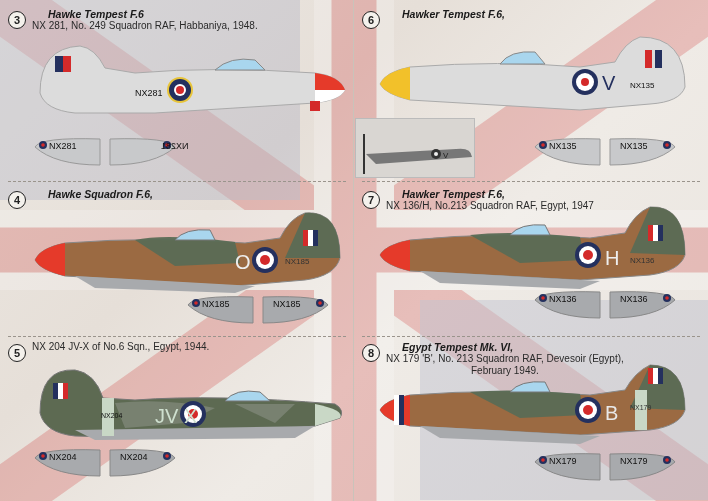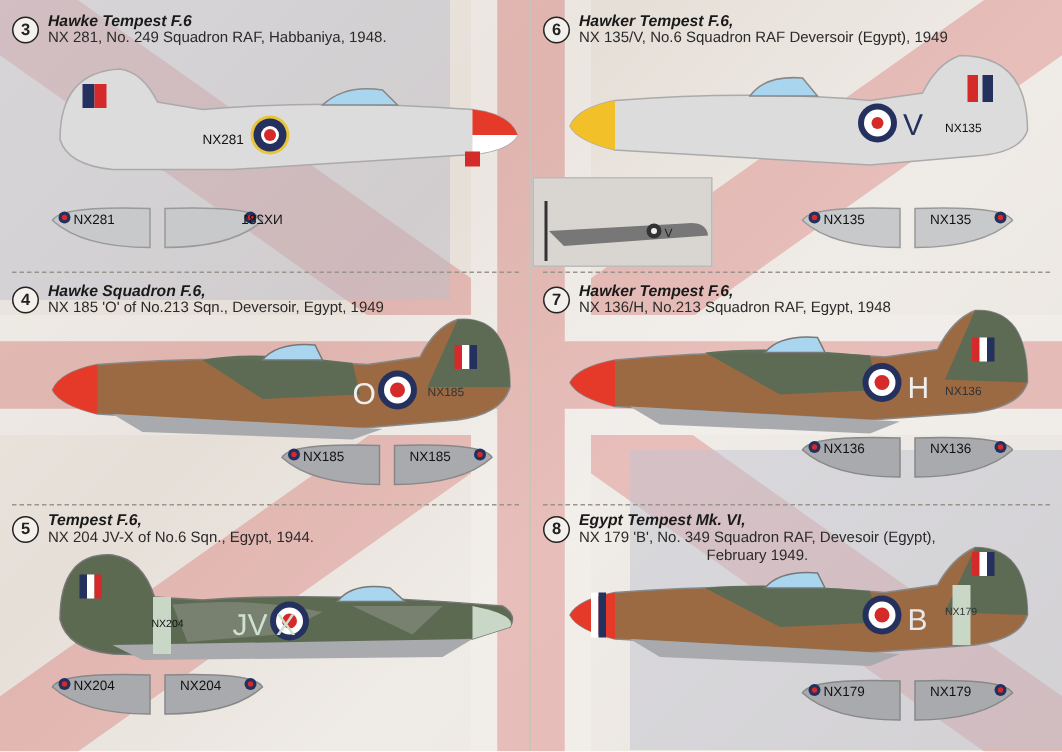--- a/index.html
+++ b/index.html
@@ -5,21 +5,21 @@
   html,body{margin:0;padding:0;}
   body{width:708px;height:501px;overflow:hidden;font-family:"Liberation Sans",sans-serif;}
   .sheet{position:relative;width:708px;height:501px;overflow:hidden;
     background:linear-gradient(135deg,#ece8e2 0%,#e6dfd8 35%,#efebe6 60%,#e9e4de 100%);}
   .flag-bg{position:absolute;left:0;top:0;width:708px;height:501px;opacity:.22;}
   .vdivider{position:absolute;left:353px;top:0;width:1px;height:501px;background:#c9c3ba;}
   .hdivider{position:absolute;height:0;border-top:1px dashed #9a948c;}
   .hdr{position:absolute;left:8px;display:flex;align-items:flex-start;}
   .num{width:16px;height:16px;border:1.5px solid #222;border-radius:50%;font-size:11px;font-weight:bold;
        display:flex;align-items:center;justify-content:center;color:#222;background:#f4f1ec;margin-top:3px;margin-right:6px;flex:none;}
-  .ttl{font-size:10.5px;font-weight:bold;font-style:italic;color:#1a1a1a;line-height:12px;}
+  .ttl{font-size:10.5px;font-weight:bold;font-style:italic;color:#1a1a1a;line-height:12px;margin-left:16px;}
   .sub{font-size:10px;color:#2a2a2a;line-height:12px;text-align:center;}
   svg{position:absolute;overflow:visible;}
   .photo{position:absolute;left:355px;top:118px;width:118px;height:58px;background:#d9d6d2;border:1px solid #bbb;}
 </style>
 </head>
 <body>
 
 <div class="sheet">
   <svg class="flag-bg" viewBox="0 0 708 501" style="left:0;top:0">
     <path d="M0 0 L708 501 M708 0 L0 501" stroke="#c22" stroke-width="60"></path>
@@ -38,49 +38,46 @@
     <div class="num">3</div>
     <div>
         <div class="ttl">Hawke Tempest F.6</div>
     <div class="sub">NX 281, No. 249 Squadron RAF, Habbaniya, 1948.</div>
       </div>
   </div>
   <div class="hdr" style="left:362px;top:8px">
     <div class="num">6</div>
     <div>
         <div class="ttl">Hawker Tempest F.6,</div>
-    <div class="sub">NX 135/V, No.6 Squadron RAF Deversoir (Egypt), 1949</div>
       </div>
   </div>
   <div class="hdr" style="left:8px;top:188px">
     <div class="num">4</div>
     <div>
         <div class="ttl">Hawke Squadron F.6,</div>
-    <div class="sub">NX 185 'O' of No.213 Sqn., Deversoir, Egypt, 1949</div>
       </div>
   </div>
   <div class="hdr" style="left:362px;top:188px">
     <div class="num">7</div>
     <div>
         <div class="ttl">Hawker Tempest F.6,</div>
-    <div class="sub">NX 136/H, No.213 Squadron RAF, Egypt, 1948</div>
+    <div class="sub">NX 136/H, No.213 Squadron RAF, Egypt, 1947</div>
       </div>
   </div>
   <div class="hdr" style="left:8px;top:341px">
     <div class="num">5</div>
     <div>
-        <div class="ttl">Tempest F.6,</div>
     <div class="sub">NX 204 JV-X of No.6 Sqn., Egypt, 1944.</div>
       </div>
   </div>
   <div class="hdr" style="left:362px;top:341px">
     <div class="num">8</div>
     <div>
         <div class="ttl">Egypt Tempest Mk. VI,</div>
-    <div class="sub">NX 179 'B', No. 349 Squadron RAF, Devesoir (Egypt),</div>
+    <div class="sub">NX 179 'B', No. 213 Squadron RAF, Devesoir (Egypt),</div>
     <div class="sub">February 1949.</div>
       </div>
   </div>
 
   <svg style="left:35px;top:38px" width="310" height="100" viewBox="0 0 310 100">
     <path d="M5 55 Q5 10 45 8 Q60 10 70 30 L100 35 Q180 28 280 35 Q305 38 310 52 Q305 62 280 65 L120 75 L40 75 Q10 72 5 55Z" fill="#dcdcdc" stroke="#aaa"></path>
     <path d="M180 32 Q195 18 220 22 L230 32Z" fill="#a9d6ee" stroke="#888"></path>
     <path d="M280 35 Q305 38 310 52 L280 52Z" fill="#e53a2a"></path>
       <path d="M280 52 L310 52 Q305 62 280 65Z" fill="#fff"></path>
     <rect x="20" y="18" width="8" height="16" fill="#24305e"></rect>

